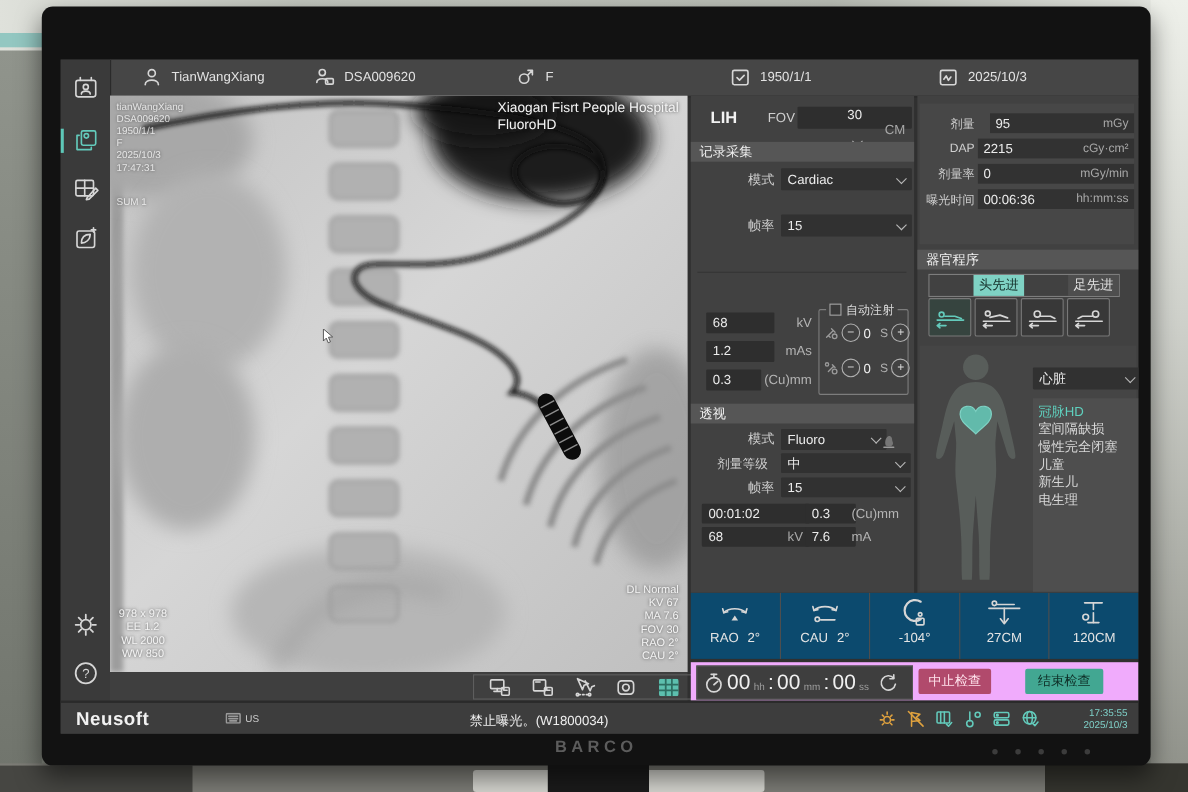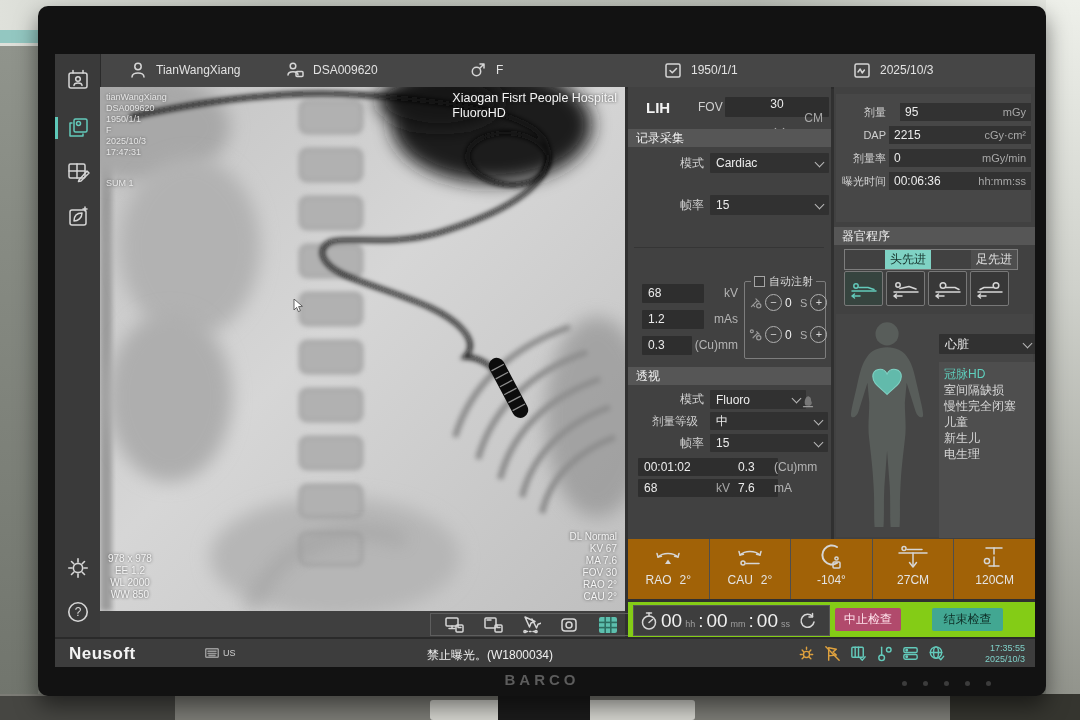--- a/index.html
+++ b/index.html
@@ -66,26 +66,26 @@
   .tab{flex:1;font-size:12px;display:flex;align-items:center;justify-content:center;color:#e0e0e0;background:#4e4e4e;margin-left:40px;}
   .tab.sel{background:#7fd2c4;color:#14302a;}
   .posbtn{position:absolute;top:184px;width:37px;height:33px;border:1px solid #787878;background:#383838;
     display:flex;align-items:center;justify-content:center;border-radius:2px;}
   .posbtn.sel{background:#36443f;}
   .bodypanel{position:absolute;left:2px;top:227px;width:197px;height:223px;background:#454545;}
   .plist{position:absolute;left:103px;top:48px;width:86px;height:168px;background:#4e4e4e;font-size:12px;line-height:16px;padding:4px 5px;color:#d8d8d8;}
   .plist div{white-space:nowrap;}
   .plist .sel{color:#5fd0be;}
   
-  .gantryrow{position:absolute;left:573px;top:485px;width:407px;height:60px;background:#a16207;display:flex;}
+  .gantryrow{position:absolute;left:573px;top:485px;width:407px;height:60px;background:#0c4a6e;display:flex;}
   .gcell{flex:1;display:flex;flex-direction:column;align-items:center;justify-content:flex-start;padding-top:5px;border-left:1px solid #4e4e4e;}
   .gcell:first-child{border-left:none;}
   .glab{color:#e4e4e4;font-size:12px;margin-top:3px;display:flex;gap:8px;}
   
-  .actionrow{position:absolute;left:573px;top:548px;width:407px;height:35px;background:#84cc16;}
+  .actionrow{position:absolute;left:573px;top:548px;width:407px;height:35px;background:#f0abfc;}
   .timerbox{position:absolute;left:5px;top:3px;width:183px;height:29px;background:#3e3e3e;border:1px solid #555;
     display:flex;align-items:center;gap:3px;padding:0 6px;}
   .tnum{color:#f0f0f0;font-size:19px;}
   .tun{color:#9e9e9e;font-size:9px;margin-top:6px;}
   .btn{position:absolute;top:6px;height:23px;font-size:12px;display:flex;align-items:center;justify-content:center;border-radius:2px;}
   .btn-abort{left:207px;width:66px;background:#b14a6c;color:#ffe2ec;}
   .btn-finish{left:304px;width:71px;background:#42a792;color:#0e2d26;}
   
   .statusbar{position:absolute;left:0;top:583px;width:980px;height:30px;background:#3d3d3d;border-top:2px solid #2a2a2a;color:#e6e6e6;}
   .sb-brand{position:absolute;left:14px;top:5px;font-size:17px;font-weight:bold;letter-spacing:.5px;color:#f2f2f2;}

